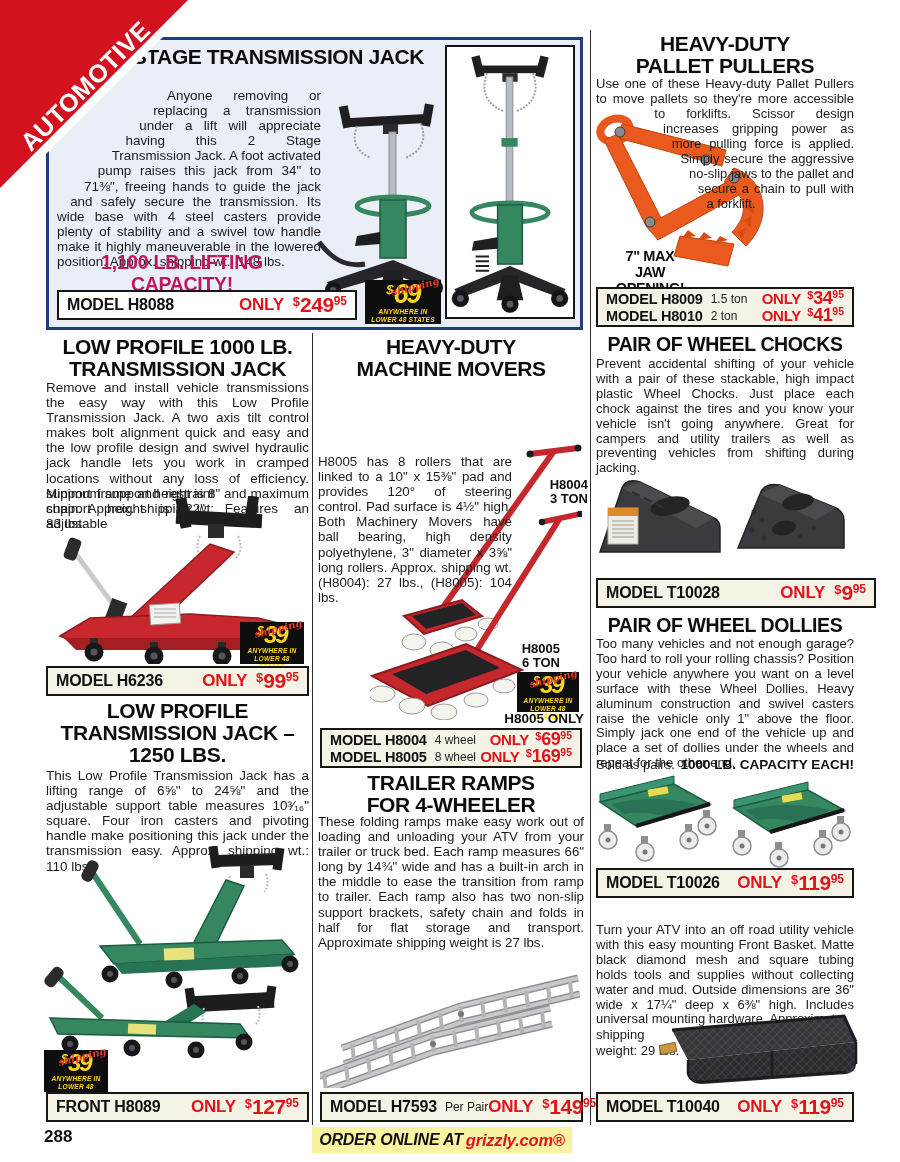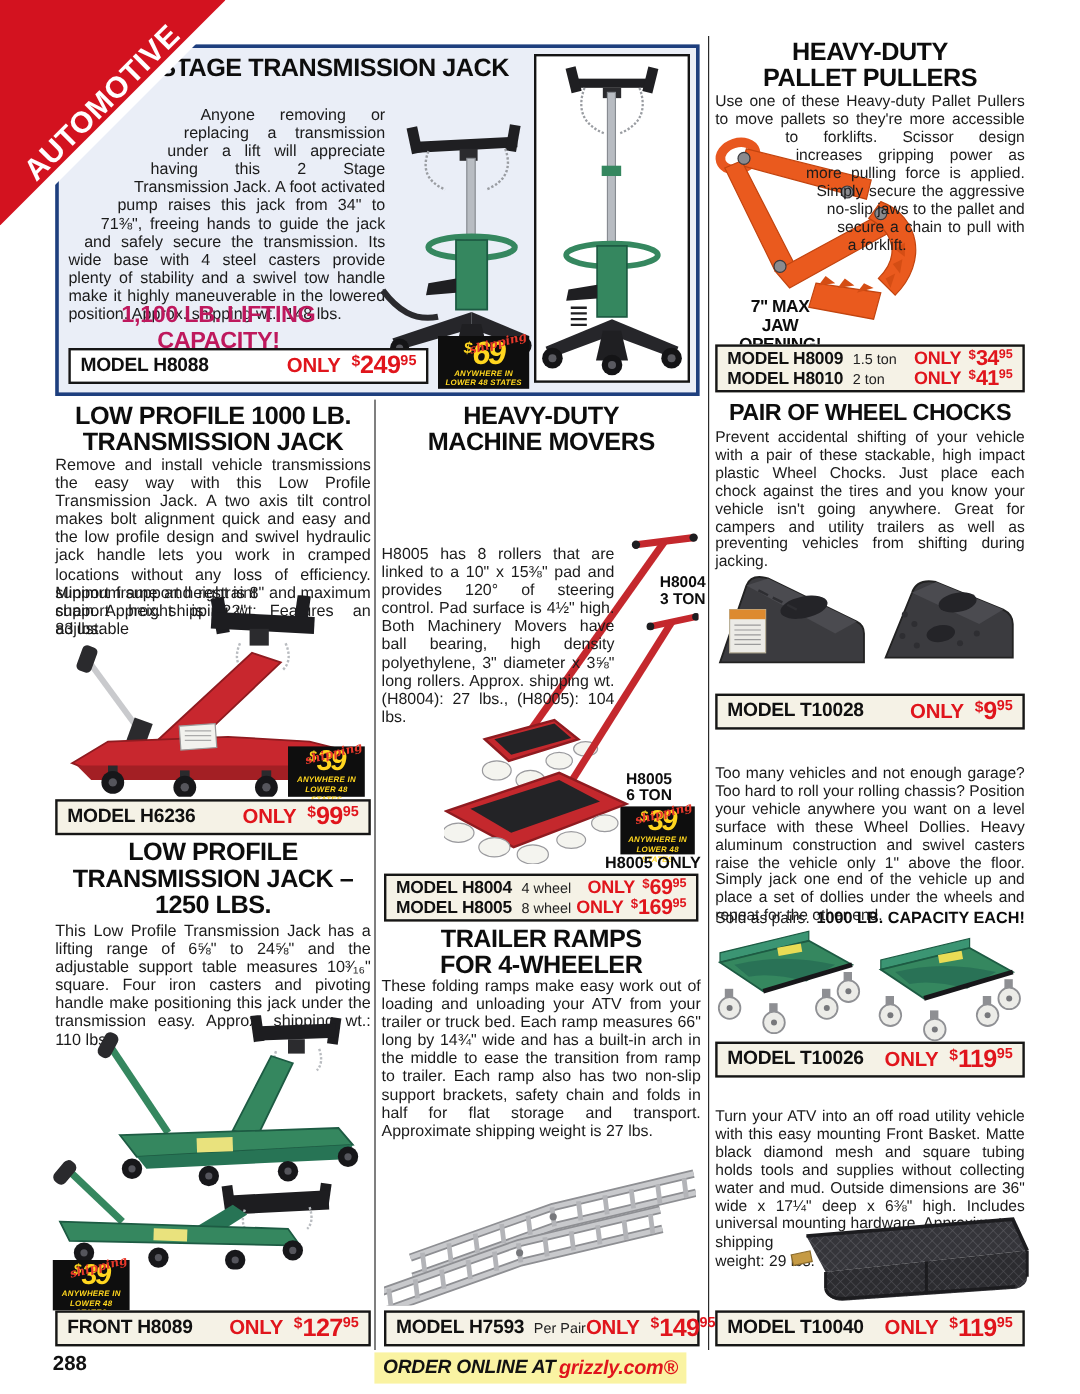--- a/index.html
+++ b/index.html
@@ -448,27 +448,28 @@
       <ellipse cx="192" cy="70" rx="12" ry="7" transform="rotate(-10 192 70)" fill="#242428"></ellipse>
       <circle cx="162" cy="54" r="2.5" fill="#2e2e32"></circle>
         <circle cx="170" cy="62" r="2.5" fill="#2e2e32"></circle>
       <circle cx="160" cy="72" r="2.5" fill="#2e2e32"></circle>
         <circle cx="172" cy="80" r="2.5" fill="#2e2e32"></circle>
       <circle cx="208" cy="78" r="2.5" fill="#2e2e32"></circle>
         <circle cx="222" cy="70" r="2.5" fill="#2e2e32"></circle>
     </g>
   </svg>
 
-  <div class="bar" style="left:596px;top:578px;width:258px;height:30px;">
+  <div class="bar" style="left:596px;top:578px;width:280px;height:30px;">
     <span class="model">MODEL T10028</span>
     <span class="spacer"></span>
     <span class="only red">ONLY</span>
     <span class="price red"><span class="cur">$</span><span class="amt">9</span><span class="cents">95</span></span>
   </div>
 
+  <div class="abs sec-title" style="left:596px;top:615px;width:258px;font-size:19.5px;">PAIR OF WHEEL DOLLIES</div>
   <p class="abs body-text" style="left:596px;top:637px;width:258px;font-size:13px;line-height:14.9px;">Too many vehicles and not enough garage? Too hard to roll your rolling chassis? Position your vehicle anywhere you want on a level surface with these Wheel Dollies. Heavy aluminum construction and swivel casters raise the vehicle only 1" above the floor. Simply jack one end of the vehicle up and place a set of dollies under the wheels and repeat for the other end.</p>
   <div class="abs soldrow" style="left:596px;top:757px;width:258px;">
     <span style="font-size:13px;">Sold as pairs.</span>
     <span style="margin-left:auto;font-weight:700;font-size:13.5px;color:#0d0d0d;">1000 LB. CAPACITY EACH!</span>
   </div>
 
   <svg class="abs" style="left:592px;top:770px;" width="262" height="100" viewBox="0 0 262 100">
     <g transform="translate(0,6)">
       <polygon points="8,26 82,8 82,0 8,18" fill="#3b9573" stroke="#1d5b43"></polygon>
       <polygon points="8,26 82,8 118,28 44,50" fill="#35875f" stroke="#1d5b43" stroke-width="1.5"></polygon>

